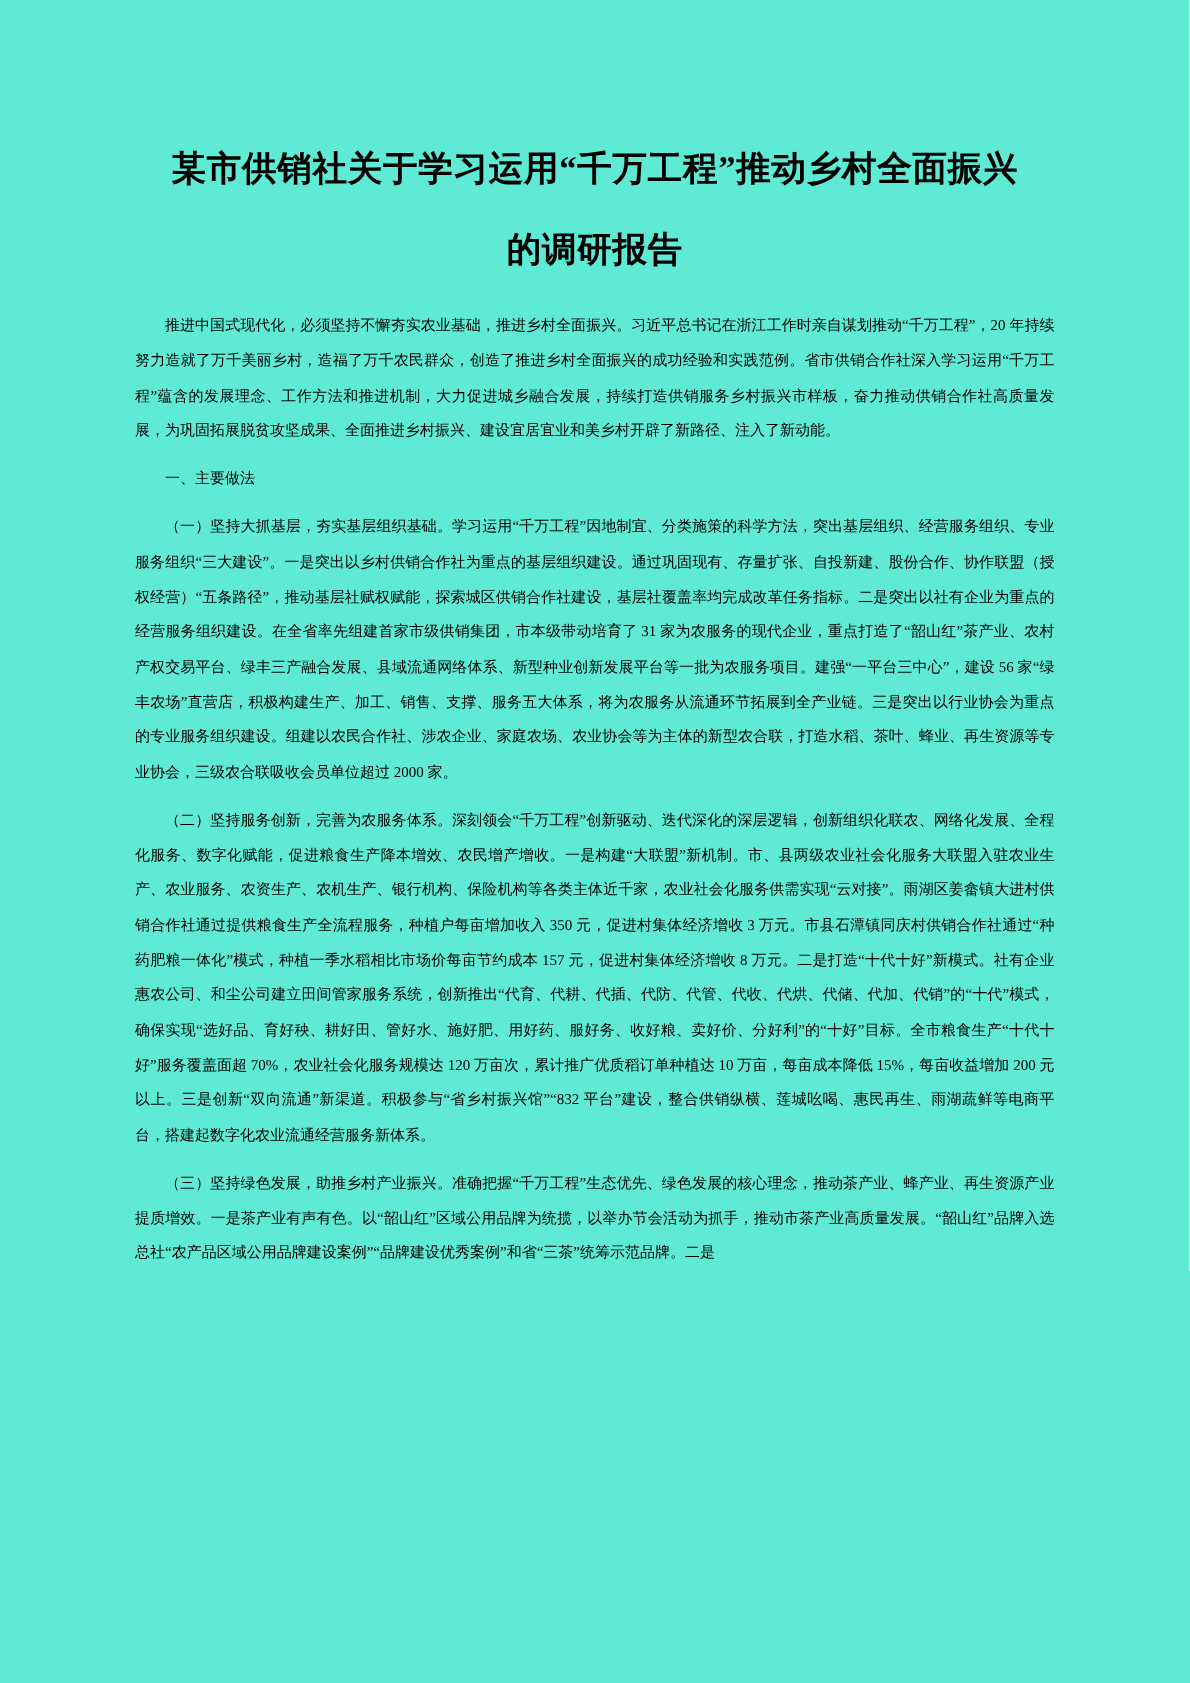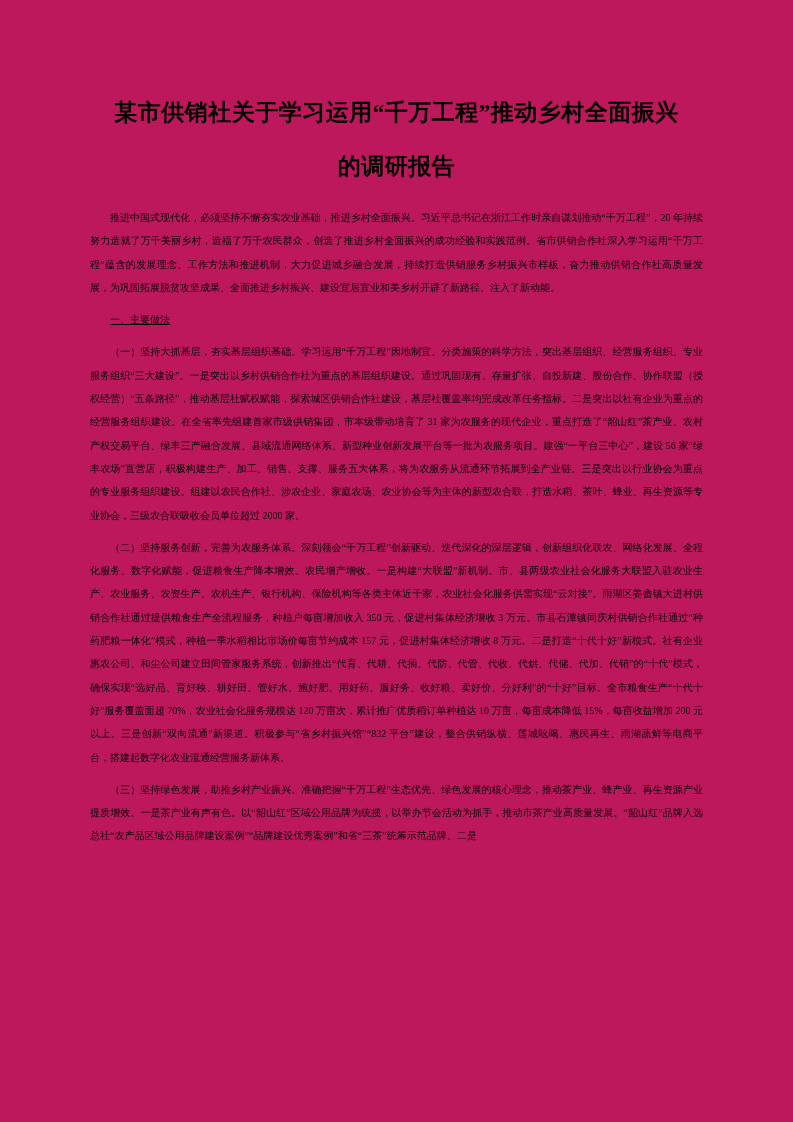--- a/index.html
+++ b/index.html
@@ -5,21 +5,21 @@
   html, body {
     margin: 0;
     padding: 0;
     background: #ffffff;
   }
   .page {
     position: relative;
     width: 793px;
     height: 1122px;
     margin: 0 auto;
-    background: #be185d;
+    background: #5eead4;
     color: #000000;
     box-sizing: border-box;
     padding: 86px 90px 0 90px;
     overflow: hidden;
     font-family: "Liberation Serif", "DejaVu Serif", serif;
   }
   .doc-title {
     font-size: 23px;
     font-weight: 700;
     text-align: center;
@@ -31,21 +31,20 @@
   .doc-body p {
     font-size: 10px;
     line-height: 23.3px;
     text-align: justify;
     text-indent: 2em;
     margin: 0 0 9px 0;
     word-break: break-all;
   }
   .doc-body p.section-heading {
     font-weight: 400; 
-    text-decoration: underline;
   }
 </style>
 </head>
 <body>
 
 <div class="page">
   <h1 class="doc-title">某市供销社关于学习运用“千万工程”推动乡村全面振兴的调研报告</h1>
 
   <div class="doc-body">
     <p>推进中国式现代化，必须坚持不懈夯实农业基础，推进乡村全面振兴。习近平总书记在浙江工作时亲自谋划推动“千万工程”，20 年持续努力造就了万千美丽乡村，造福了万千农民群众，创造了推进乡村全面振兴的成功经验和实践范例。省市供销合作社深入学习运用“千万工程”蕴含的发展理念、工作方法和推进机制，大力促进城乡融合发展，持续打造供销服务乡村振兴市样板，奋力推动供销合作社高质量发展，为巩固拓展脱贫攻坚成果、全面推进乡村振兴、建设宜居宜业和美乡村开辟了新路径、注入了新动能。</p>

